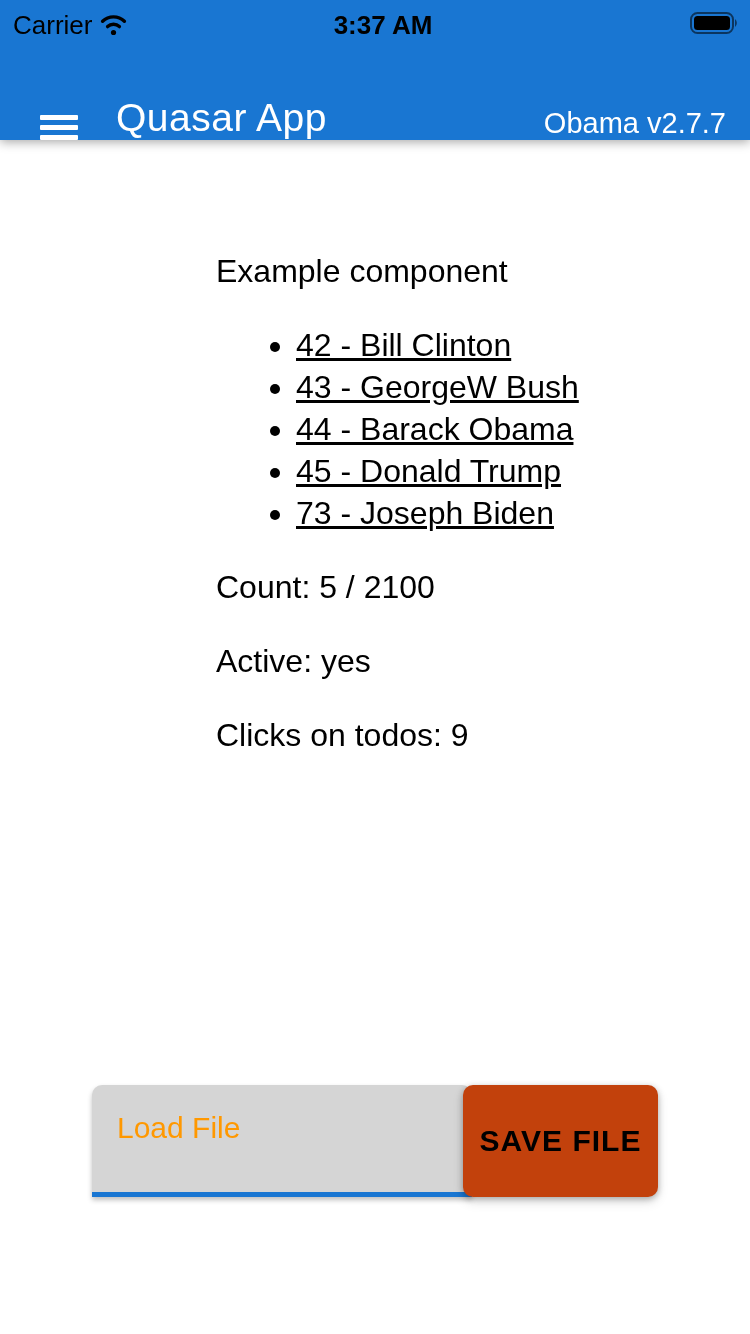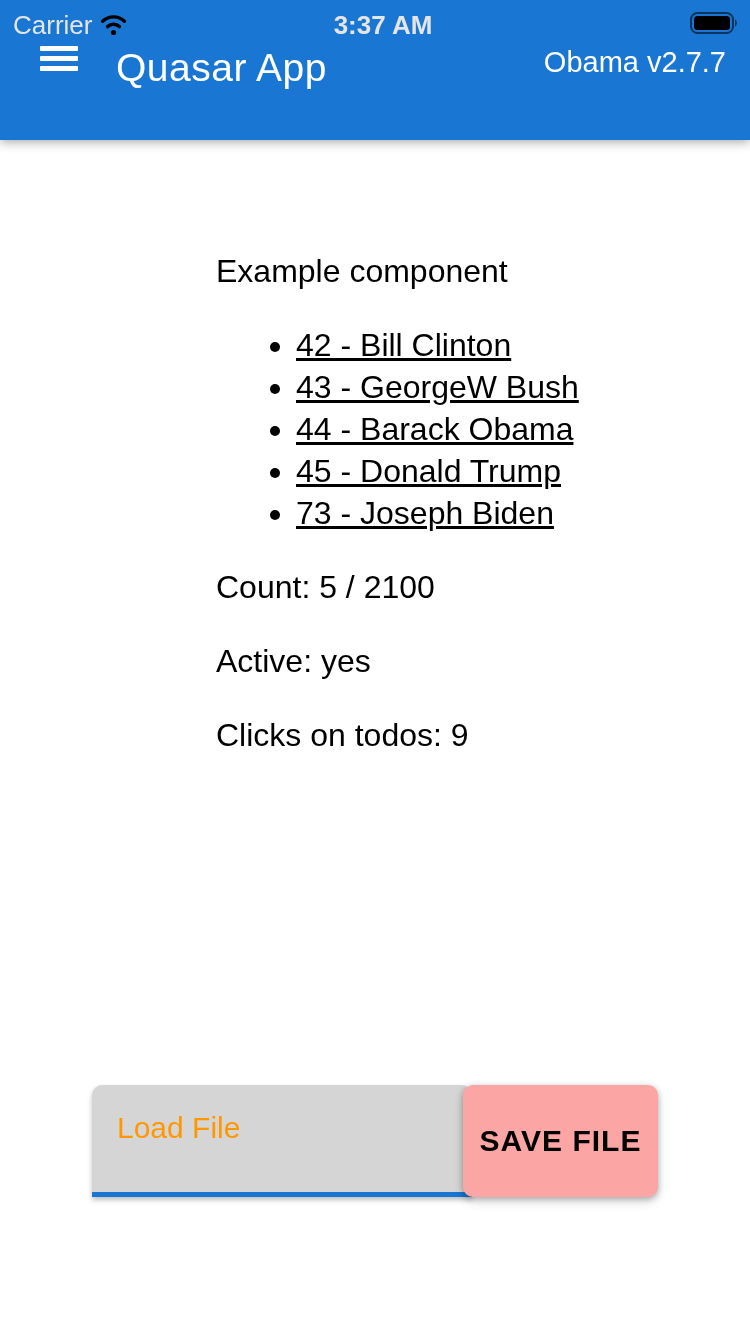--- a/index.html
+++ b/index.html
@@ -8,32 +8,32 @@
     background:#ffffff;font-family:"Liberation Sans",sans-serif;color:#000;
   }
   
   .app-header{
     position:relative;z-index:2;height:140px;
     background:var(--primary,#1976d2);
     box-shadow:0 2px 10px rgba(0,0,0,0.35);
   }
   .status-bar{
     position:relative;height:42px;display:flex;align-items:center;
-    padding:4px 0 0 13px;font-size:26px;color:#e5e5e5;
+    padding:4px 0 0 13px;font-size:26px;color:#000000;
   }
   .status-left{display:flex;align-items:center;gap:8px;}
   .status-time{
     position:absolute;left:16px;right:0;top:4px;height:42px;
     display:flex;align-items:center;justify-content:center;
     font-weight:700;font-size:26px;
   }
   .status-battery{position:absolute;right:11px;top:12px;line-height:0;}
   
   .toolbar{
-    height:94px;display:flex;align-items:flex-start;
+    height:94px;display:flex;align-items:flex-end;
     padding:0 24px 14px 40px;color:#fff;
   }
   .menu-btn{
     background:none;border:none;padding:0;margin:0;cursor:pointer;
     display:flex;flex-direction:column;gap:5px;width:38px;
   }
   .menu-btn .bar{display:block;width:38px;height:5px;background:#fff;border-radius:1px;}
   .app-title{font-size:39px;font-weight:400;margin-left:38px;letter-spacing:0.5px;}
   .app-version{margin-left:auto;font-size:29px;font-weight:400;}
   
@@ -58,21 +58,21 @@
   .file-label{
     position:absolute;left:25px;top:26px;
     font-size:30px;color:var(--label_orange,#ff9800);
   }
   .file-underline{
     position:absolute;left:0;right:0;bottom:0;height:5px;
     background:var(--primary,#1976d2);
   }
   .save-btn{
     position:relative;z-index:1;width:195px;margin-left:-9px;
-    background:#fca5a5;border:none;border-radius:10px;cursor:pointer;
+    background:#c2410c;border:none;border-radius:10px;cursor:pointer;
     box-shadow:0 2px 6px rgba(0,0,0,0.28),0 5px 12px rgba(0,0,0,0.12);
     font-family:inherit;font-size:30px;font-weight:700;
     letter-spacing:1px;color:#000;
   }
   svg{display:block;}
 </style>
 </head>
 <body>
 
 <header class="app-header">

